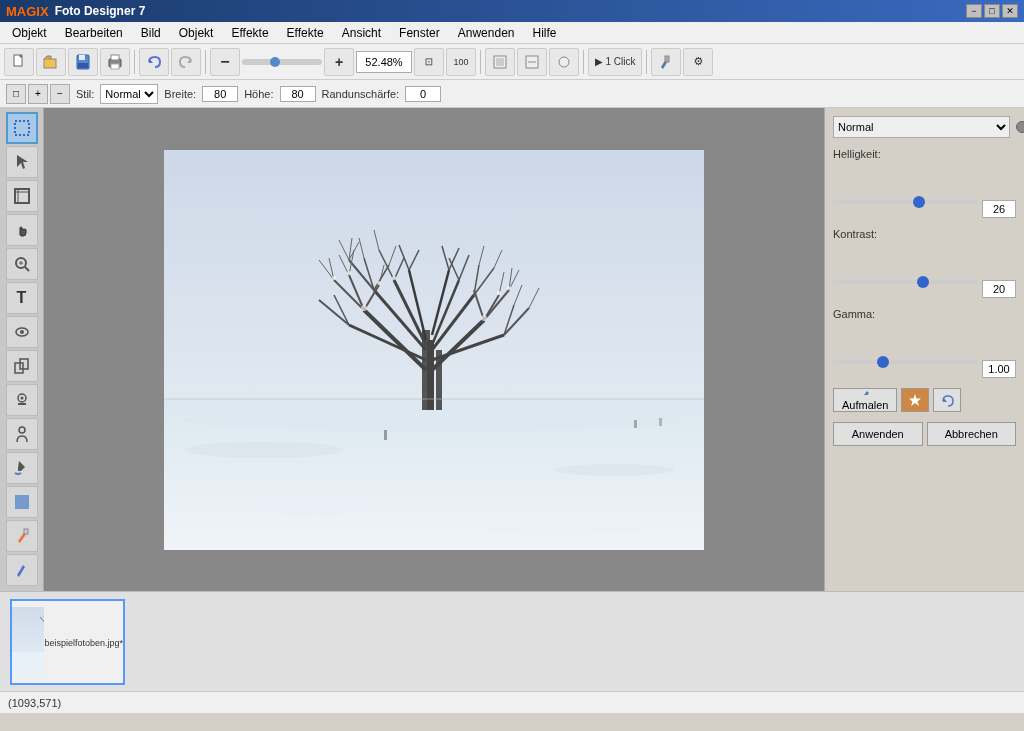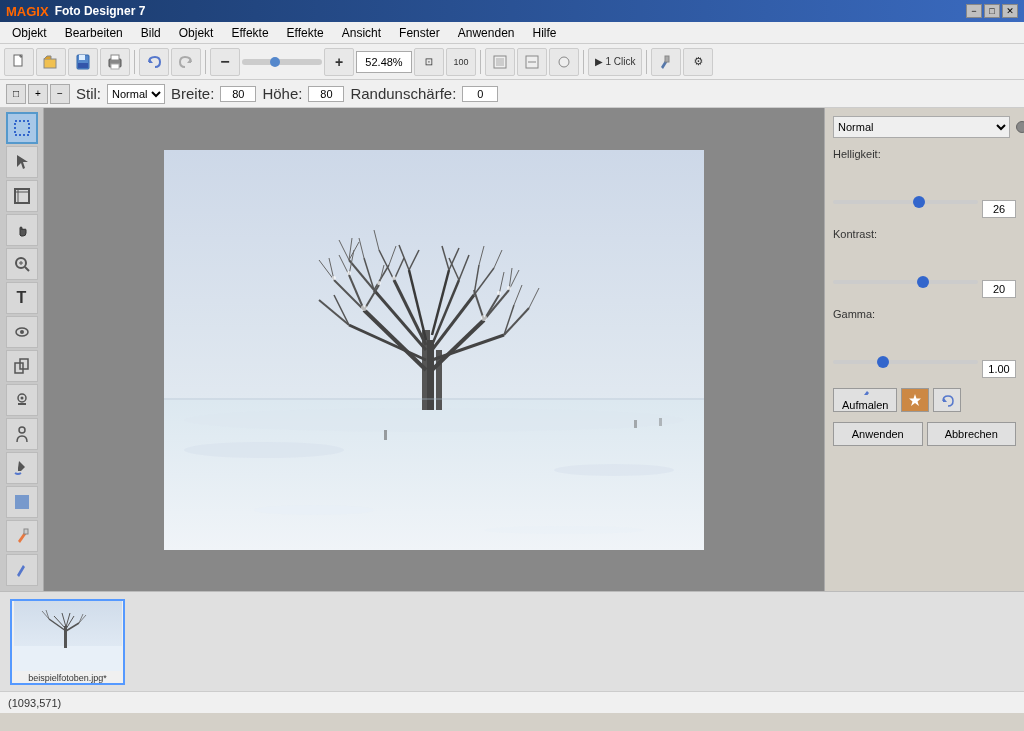--- a/index.html
+++ b/index.html
@@ -59,21 +59,21 @@
     
     .optionsbar {
       background: #f0f0f0;
       height: 28px;
       display: flex;
       align-items: center;
       padding: 0 6px;
       border-bottom: 1px solid #ccc;
       gap: 6px;
     }
-    .optionsbar label { font-size: 15px; color: #333; }
+    .optionsbar label { font-size: 11px; color: #333; }
     .optionsbar select { height: 20px; font-size: 11px; border: 1px solid #aaa; background: white; }
     .optionsbar input[type="text"] { width: 36px; height: 16px; border: 1px solid #aaa; text-align: center; font-size: 11px; }
     .options-icons { display: flex; gap: 2px; }
     .opt-icon { width: 20px; height: 20px; background: #e0e0e0; border: 1px solid #aaa; display: flex; align-items: center; justify-content: center; font-size: 10px; cursor: pointer; }
 
     
     .main-area {
       display: flex;
       height: calc(731px - 22px - 22px - 36px - 28px - 22px - 100px);
     }
@@ -154,21 +154,21 @@
       align-items: center;
       padding: 6px 10px;
       gap: 8px;
     }
     .thumbnail {
       width: 115px; height: 86px;
       border: 2px solid #5599ff;
       background: #f0f0f0;
       position: relative;
       cursor: pointer;
-      display: flex; flex-direction: column; align-items: center; justify-content: center;
+      display: flex; flex-direction: row; align-items: center; justify-content: center;
     }
     .thumbnail-img {
       width: 108px; height: 70px;
       background: linear-gradient(to bottom, #e0e8f0, #c8d4e0, #d8e4ee);
       position: relative;
       overflow: hidden;
     }
     .thumbnail-label { font-size: 9px; color: #333; text-align: center; margin-top: 2px; }
 
     

